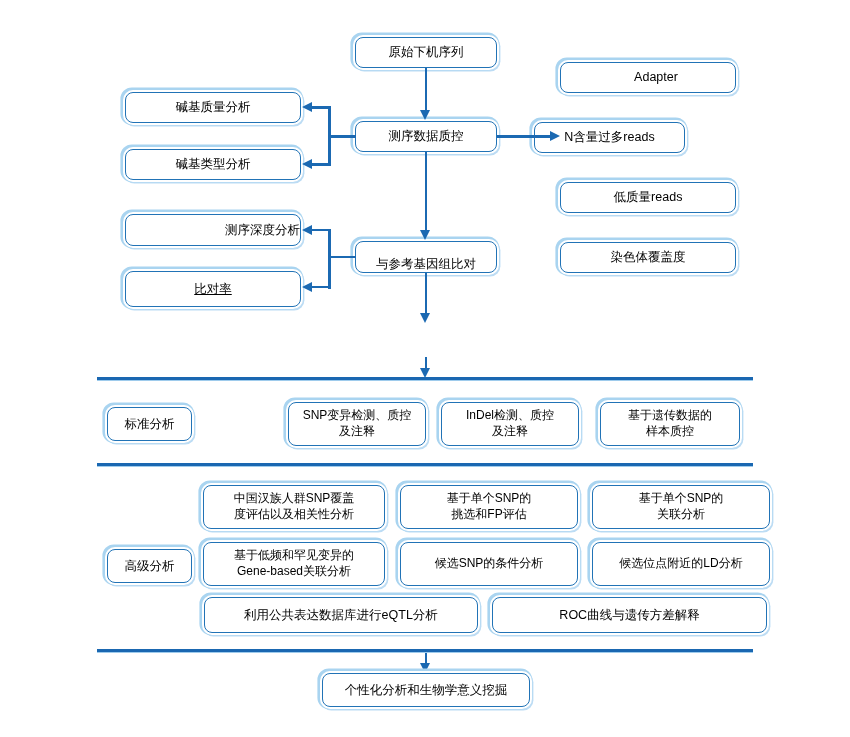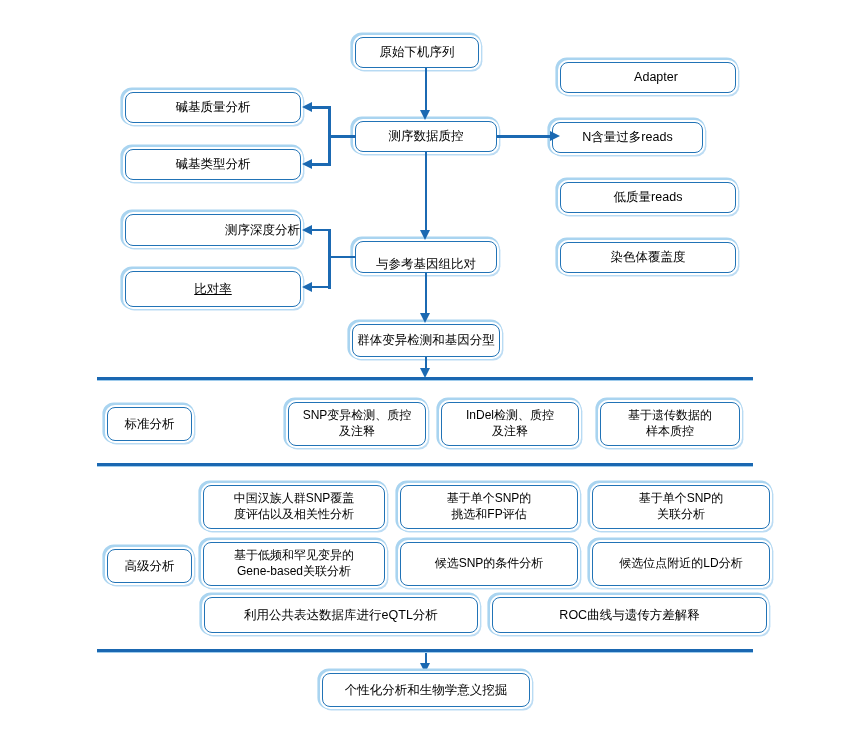--- a/index.html
+++ b/index.html
@@ -38,32 +38,31 @@
   .head-right{position:absolute;width:0;height:0;
     border-top:5.5px solid transparent;border-bottom:5.5px solid transparent;
     border-left:10px solid #1b69b2;}
   .divider{position:absolute;height:3px;background:#1a67b1;border-bottom:1px solid #9ecbec;}
 </style>
 </head>
 <body>
 
 <div id="canvas">
 
-  <div class="node" style="left:355px;top:37px;width:124px;height:31px;"><span>原始下机序列</span></div>
+  <div class="node" style="left:355px;top:37px;width:142px;height:31px;"><span>原始下机序列</span></div>
   <div class="node" style="left:560px;top:62px;width:176px;height:31px;padding-left:16px;"><span>Adapter</span></div>
   <div class="node" style="left:125px;top:92px;width:176px;height:31px;"><span>碱基质量分析</span></div>
   <div class="node" style="left:355px;top:121px;width:142px;height:31px;"><span>测序数据质控</span></div>
-  <div class="node" style="left:552px;top:122px;width:151px;height:31px;text-align:right;"><span>N含量过多reads</span></div>
+  <div class="node" style="left:534px;top:122px;width:151px;height:31px;text-align:right;"><span>N含量过多reads</span></div>
   <div class="node" style="left:125px;top:149px;width:176px;height:31px;"><span>碱基类型分析</span></div>
   <div class="node" style="left:560px;top:182px;width:176px;height:31px;"><span>低质量reads</span></div>
   <div class="node" style="left:125px;top:214px;width:176px;height:32px;justify-content:flex-end;"><span>测序深度分析</span></div>
   <div class="node" style="left:355px;top:241px;width:142px;height:32px;align-items:flex-end;"><span>与参考基因组比对</span></div>
   <div class="node" style="left:560px;top:242px;width:176px;height:31px;"><span>染色体覆盖度</span></div>
   <div class="node" style="left:125px;top:271px;width:176px;height:36px;text-decoration:underline;"><span>比对率</span></div>
-  <div class="node" style="left:352px;top:324px;width:148px;height:33px;"><span>群体变异检测和基因分型</span></div>
 
   <div class="vline" style="left:424.7px;top:68px;height:43px;"></div>
   <div class="head-down" style="left:420px;top:110px;"></div>
 
   <div class="vline" style="left:424.7px;top:152px;height:79px;"></div>
   <div class="head-down" style="left:420px;top:230px;"></div>
 
   <div class="vline" style="left:424.7px;top:273px;height:41px;"></div>
   <div class="head-down" style="left:420px;top:313px;"></div>
 

